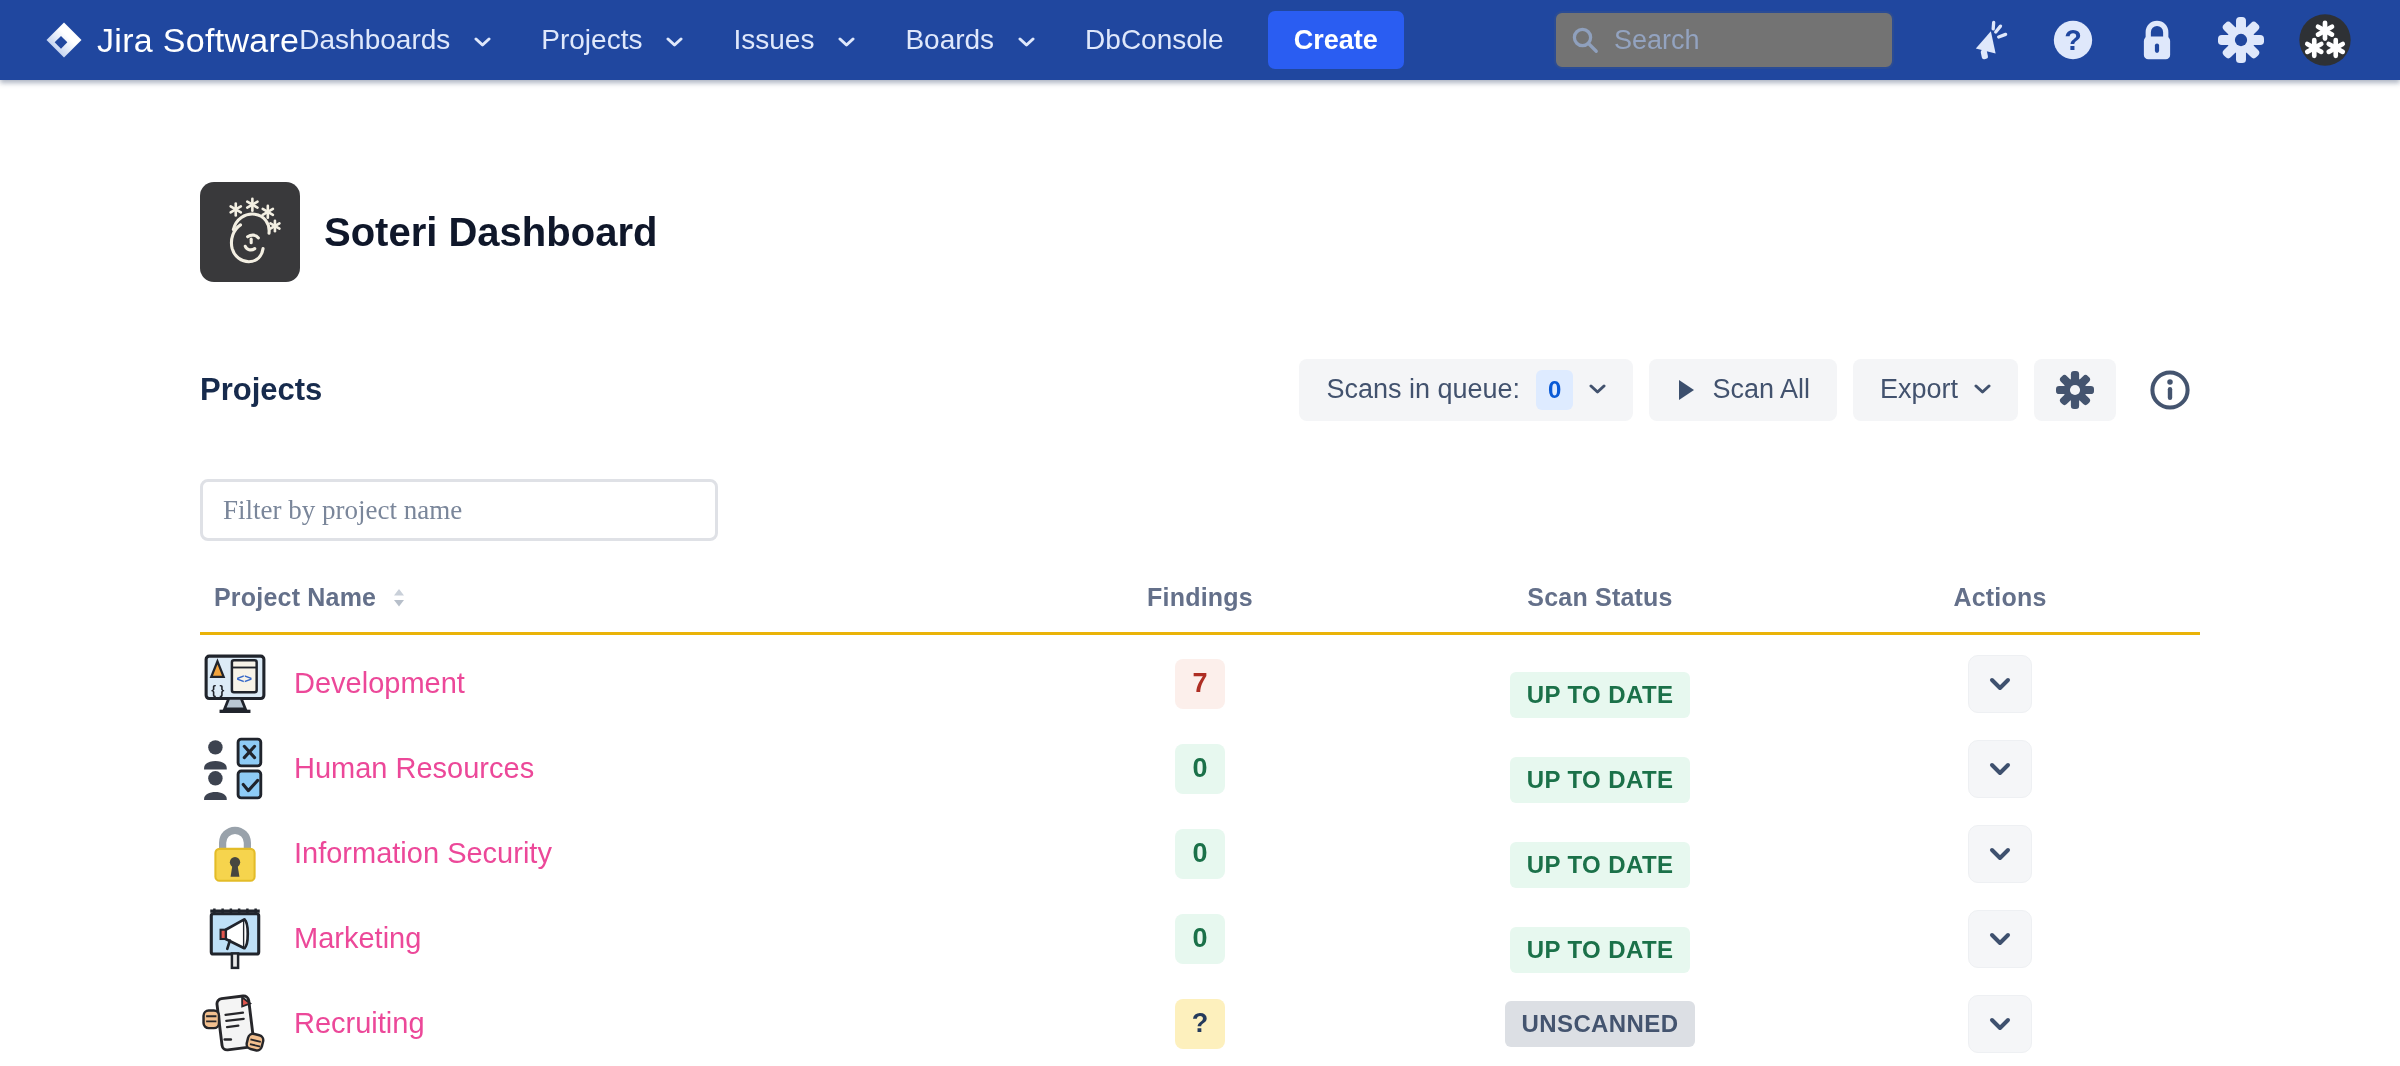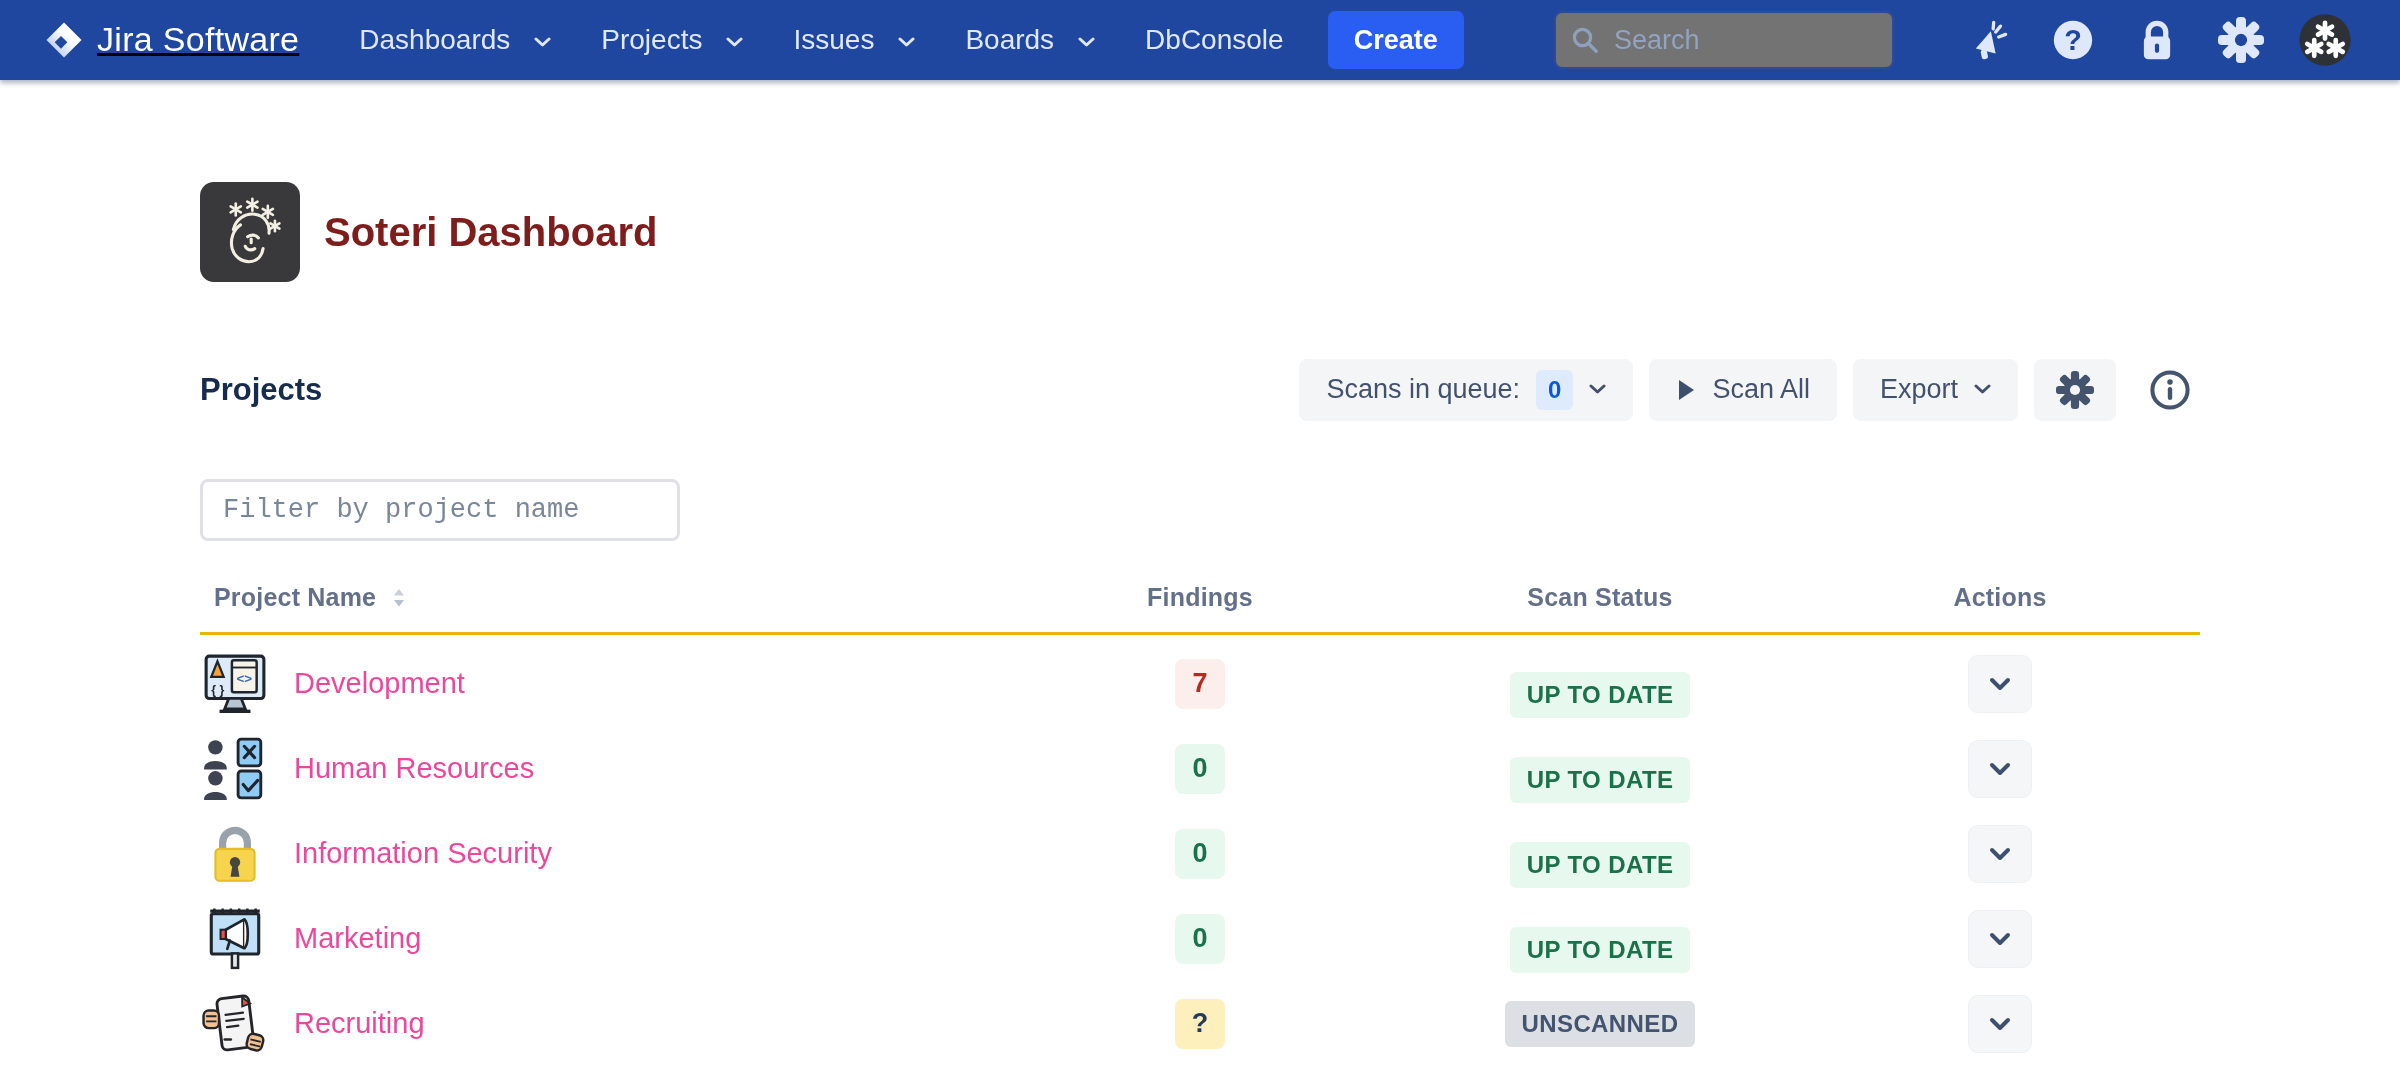--- a/index.html
+++ b/index.html
@@ -12,21 +12,21 @@
   }
 
   
   .navbar{
     height:80px; background:#20479f;
     display:flex; align-items:center;
     padding:0 46px 0 44px;
     box-shadow:0 3px 5px rgba(20,40,80,.35);
     position:relative; z-index:5;
   }
-  .logo{ display:flex; gap:13px; margin-right:60px; cursor:pointer;text-decoration:underline; }
+  .logo{ display:flex; align-items:center; gap:13px; cursor:pointer; }
   .logo-text{ color:#ffffff; font-size:34px; font-weight:500; letter-spacing:.3px; white-space:nowrap; }
   .nav-items{ display:flex; align-items:center; gap:50px; }
   .nav-item{ display:flex; align-items:center; gap:24px; color:#dfe8fb; font-size:28px; cursor:pointer; white-space:nowrap; }
   .nav-item svg{ margin-top:4px; }
   .create-btn{
     margin-left:44px; background:#2a5df2; color:#fff;
     font-size:27px; font-weight:700; font-family:inherit;
     padding:5px 26px; height:58px; border-radius:7px; border:none; cursor:pointer;
   }
   .nav-spacer{ flex:1; }
@@ -40,40 +40,40 @@
   .search-input::placeholder{ color:#93a3c0; }
   .search-icon{ position:absolute; left:16px; top:14px; }
   .icon-btn{ width:58px; height:58px; display:flex; align-items:center; justify-content:center;
     background:none; border:none; margin-left:26px; cursor:pointer; padding:0; }
 
   
   .main{ padding:0 200px; }
   .page-header{ display:flex; align-items:center; gap:24px; margin-top:102px; }
   .app-icon{ width:100px; height:100px; border-radius:14px; background:#39393b;
     display:flex; align-items:center; justify-content:center; flex:0 0 auto; }
-  .page-title{ font-size:40px; font-weight:600; color:#7f1d1d; }
+  .page-title{ font-size:40px; font-weight:600; color:#0f172a; }
 
   .toolbar-row{ display:flex; align-items:center; justify-content:space-between; margin-top:64px; }
   .section-title{ font-size:31px; font-weight:700; color:#172b4d; }
   .toolbar{ display:flex; align-items:center; gap:16px; }
   .tb-btn{
     display:flex; align-items:center; gap:16px; height:62px; padding:0 27px;
     background:#f4f5f7; border:none; border-radius:8px;
     font-size:27px; font-weight:500; color:#42526e; font-family:inherit; cursor:pointer;
     white-space:nowrap;
   }
   .queue-badge{ background:#deebff; color:#0a5ad6; font-size:24px; font-weight:700;
     padding:6px 12px; border-radius:6px; }
   .icon-only{ padding:0 22px; }
   .info-btn{ background:none; border:none; margin-left:8px; display:flex; cursor:pointer; padding:0 8px; }
 
   .filter-input{
-    margin-top:46px; width:480px; height:62px;
+    margin-top:46px; width:518px; height:62px;
     border:3px solid #dfe1e6; border-radius:8px;
-    font-size:27px; color:#172b4d; padding:0 20px; font-family:Liberation Mono, monospace;
+    font-size:27px; color:#172b4d; padding:0 20px; font-family:Liberation Serif, serif;
   }
   .filter-input::placeholder{ color:#7a869a; }
 
   
   .table{ margin-top:42px; }
   .thead{
     display:grid; grid-template-columns:1fr 400px 400px 400px; align-items:center;
     padding-bottom:20px; border-bottom:3px solid #eab308;
   }
   .th{ font-size:25px; font-weight:700; color:#64708a; text-align:center; letter-spacing:.2px; }

